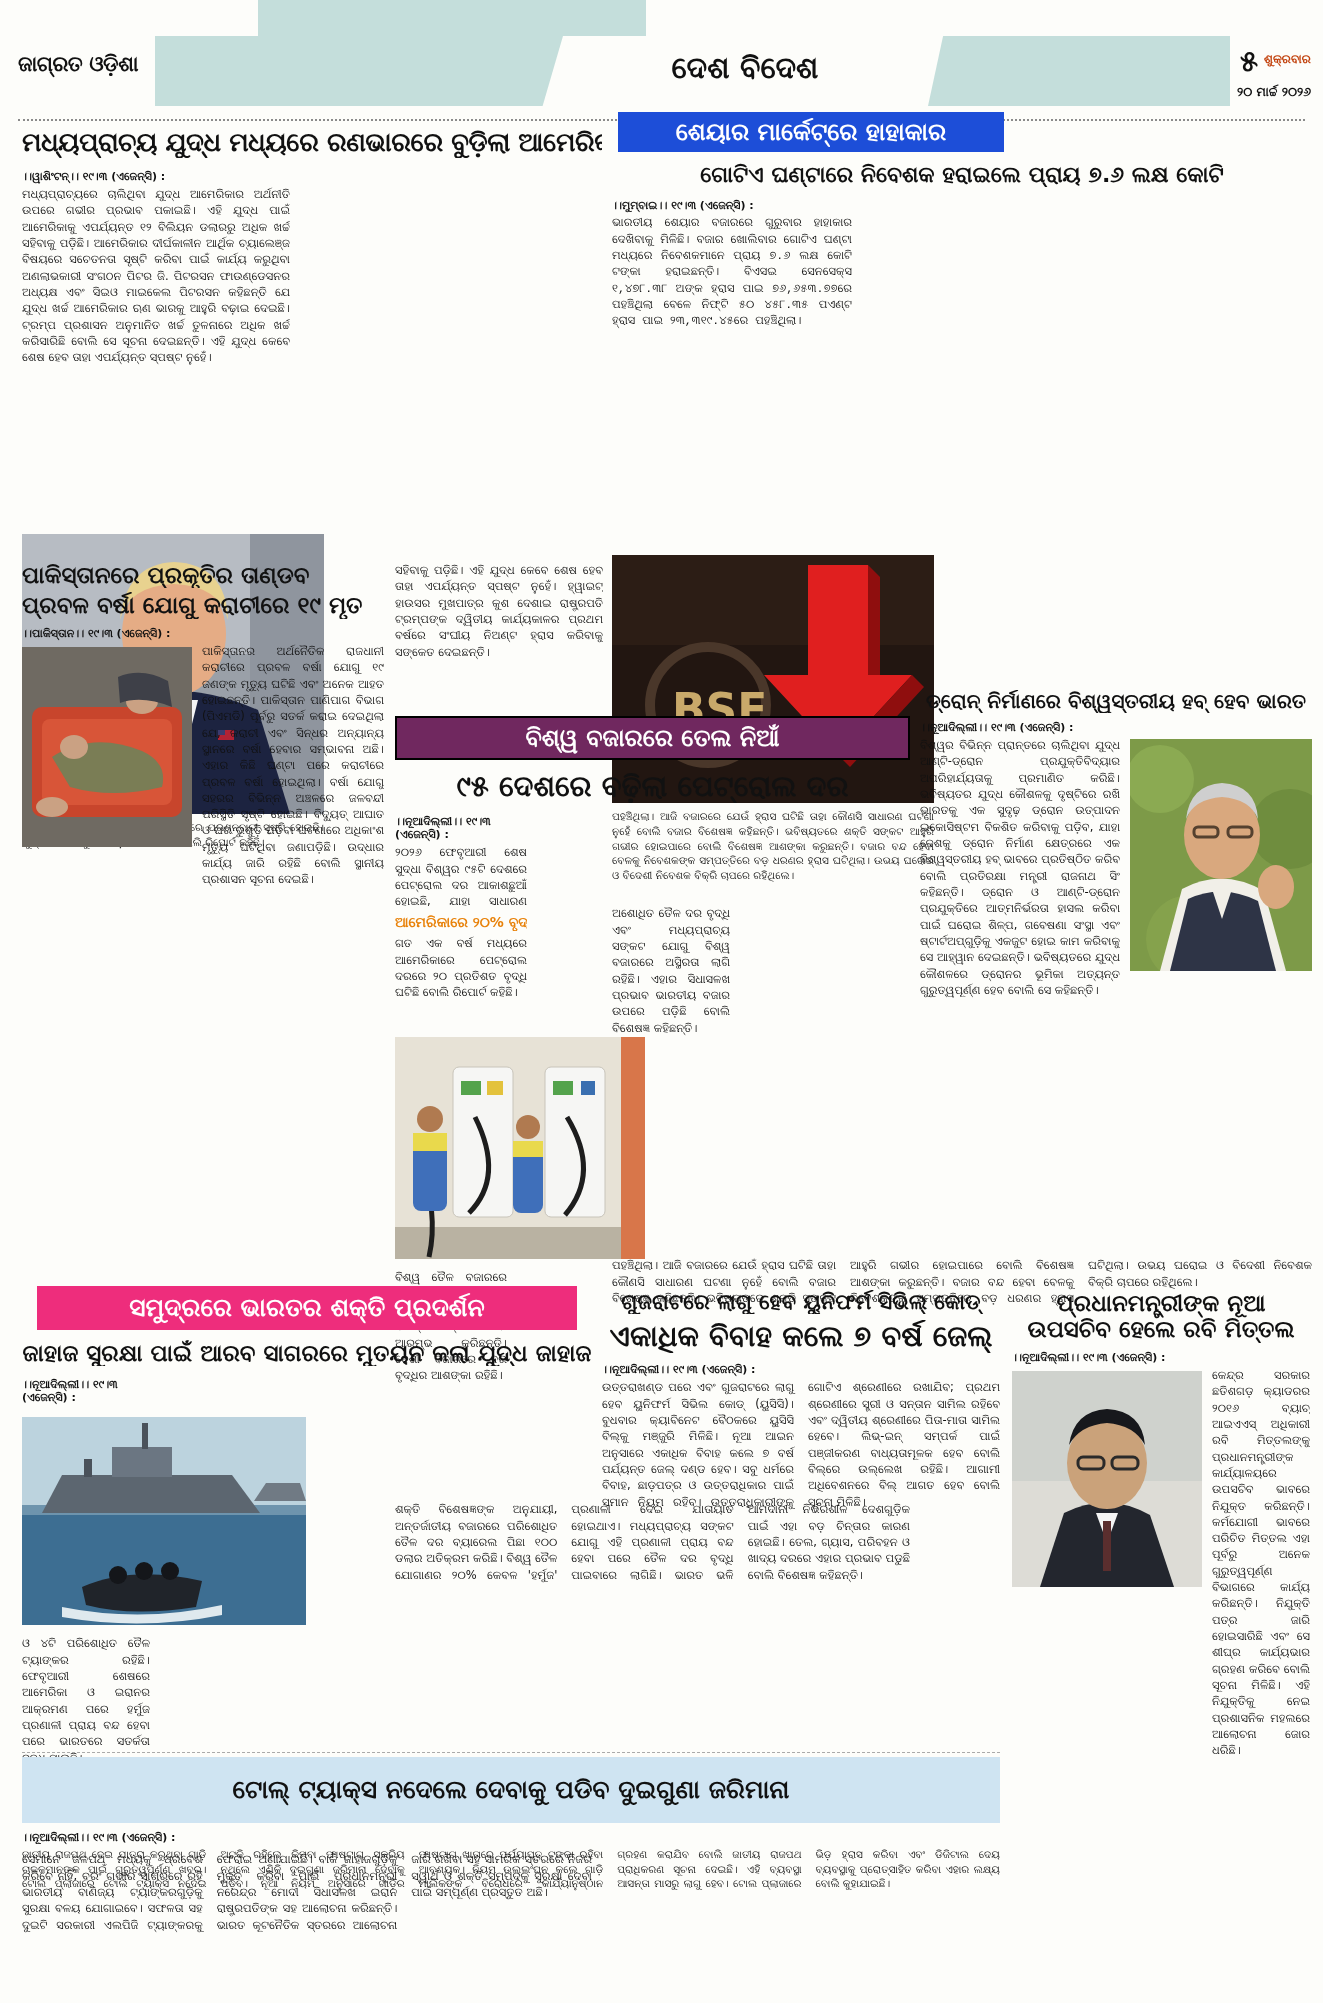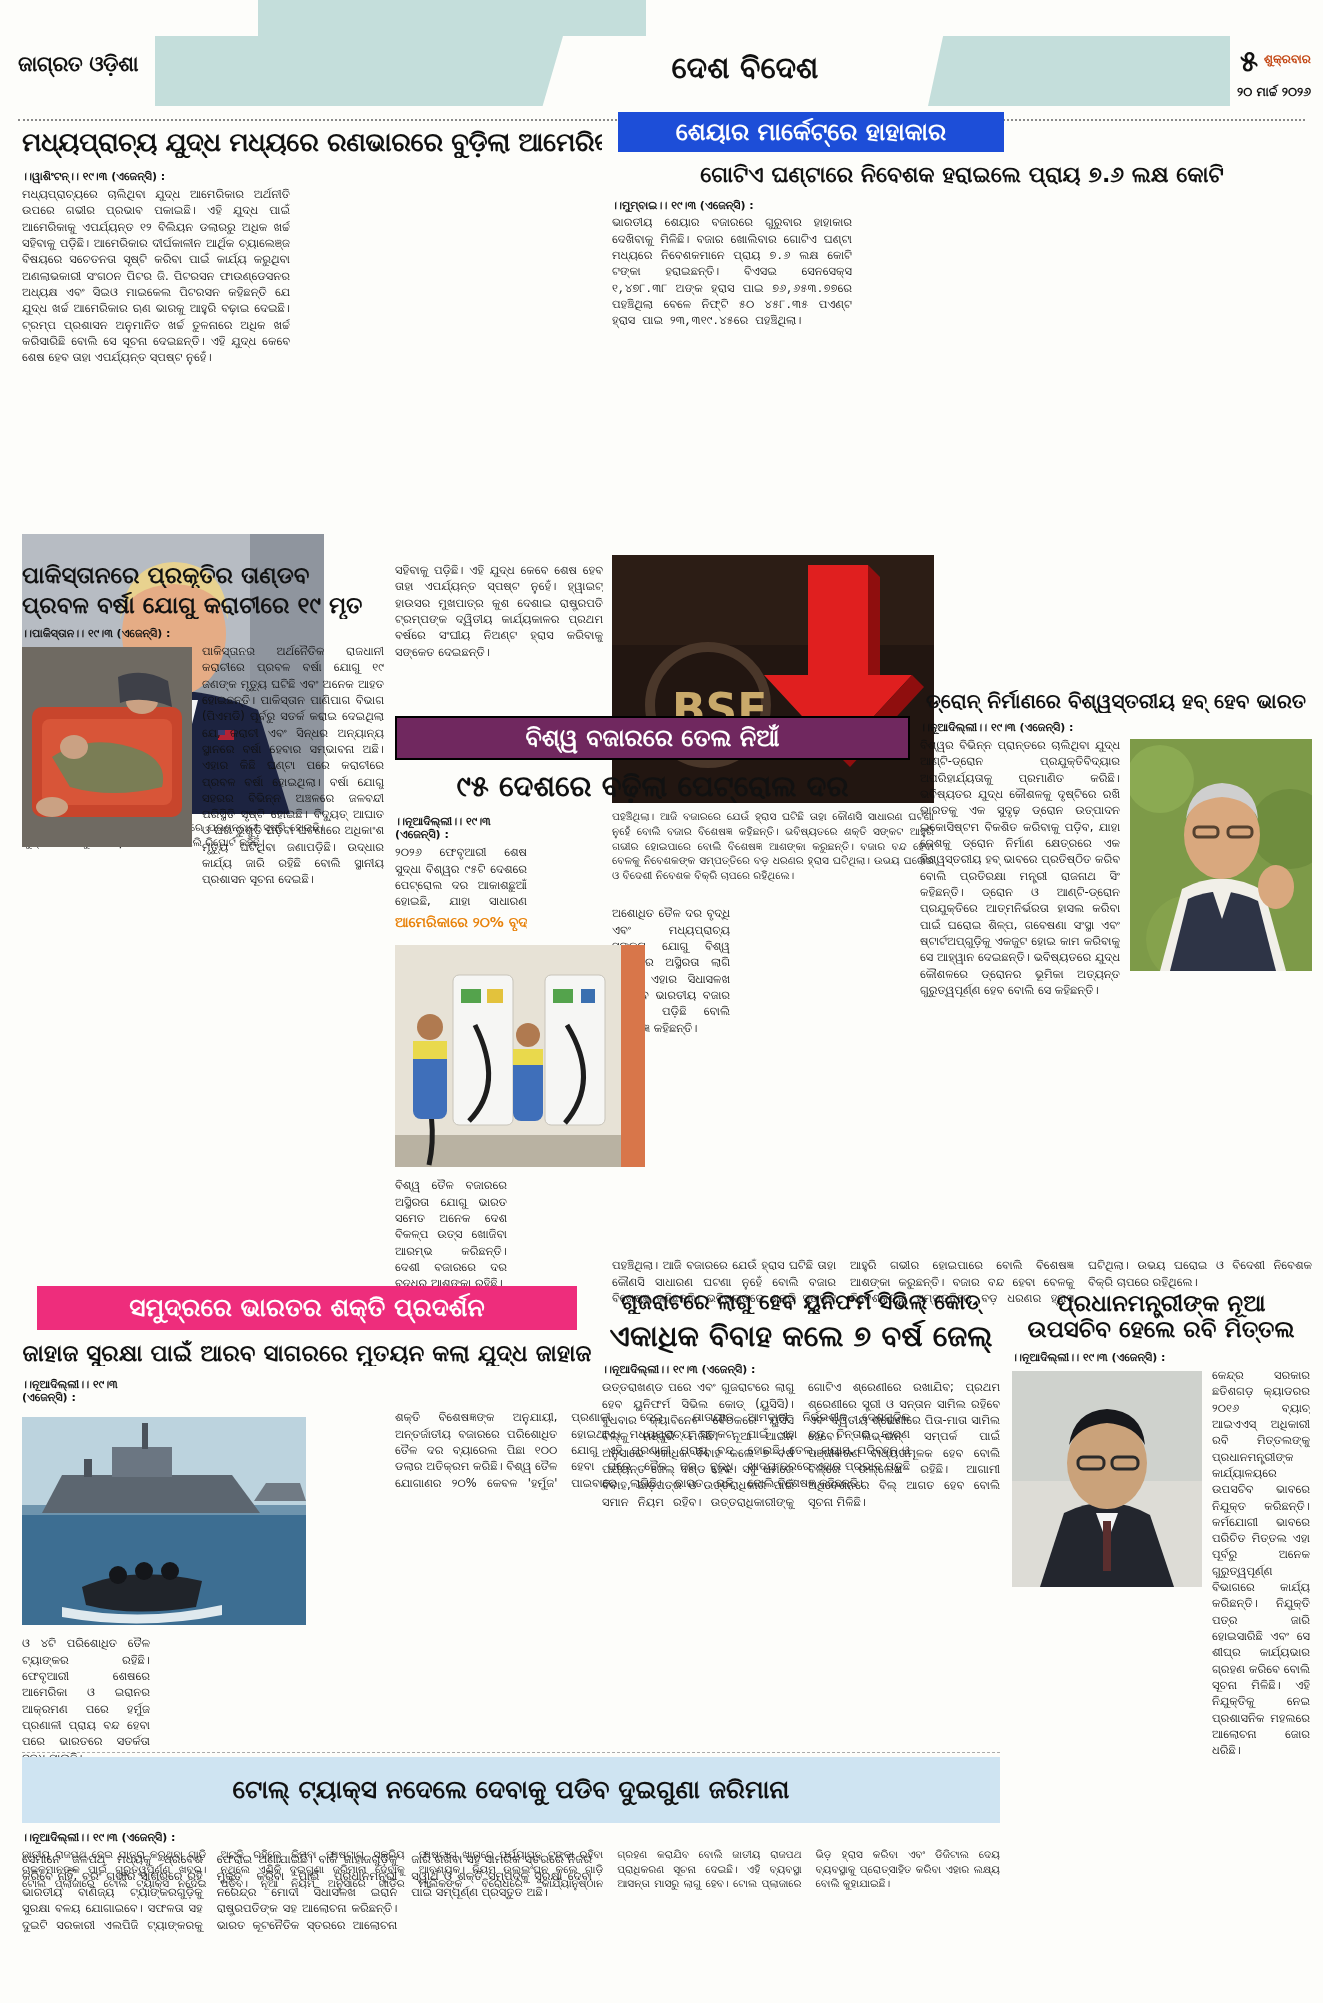--- a/index.html
+++ b/index.html
@@ -127,20 +127,21 @@
   </div>
 
   <div class="abs" style="left:395px;top:716px;width:515px;height:565px;">
     <div class="banner banner-purple" style="height:40px;line-height:40px;font-size:24px;">ବିଶ୍ୱ ବଜାରରେ ତେଲ ନିଆଁ</div>
     <div class="headline hl-center nowrap" style="font-size:29px;margin-top:10px;">୯୫ ଦେଶରେ ବଢ଼ିଲା ପେଟ୍ରୋଲ ଦର</div>
     <div class="row" style="margin-top:10px;">
       <div style="width:132px;">
         <div class="byline">।।ନୂଆଦିଲ୍ଲୀ।। ୧୯।୩ (ଏଜେନ୍ସି) :</div>
         <div class="body-text" style="height:66px;">୨୦୨୬ ଫେବୃଆରୀ ଶେଷ ସୁଦ୍ଧା ବିଶ୍ୱର ୯୫ଟି ଦେଶରେ ପେଟ୍ରୋଲ ଦର ଆକାଶଛୁଆଁ ହୋଇଛି, ଯାହା ସାଧାରଣ ଜନତାଙ୍କ ଜୀବନଶୈଳୀକୁ ପ୍ରଭାବିତ କରିଛି।</div>
         <div class="highlight">ଆମେରିକାରେ ୨୦% ବୃଦ୍ଧି</div>
+        <div class="body-text" style="height:92px;">ଗତ ଏକ ବର୍ଷ ମଧ୍ୟରେ ଆମେରିକାରେ ପେଟ୍ରୋଲ ଦରରେ ୨୦ ପ୍ରତିଶତ ବୃଦ୍ଧି ଘଟିଛି ବୋଲି ରିପୋର୍ଟ କହିଛି।</div>
       </div>
       <div class="photo" style="width:250px;height:222px;">
         <svg viewBox="0 0 250 222" preserveAspectRatio="none">
           <rect width="250" height="222" fill="#e7e2d6"></rect>
           <rect x="0" y="190" width="250" height="32" fill="#b9b2a2"></rect>
           <rect x="226" y="0" width="24" height="222" fill="#d8764a"></rect>
           <rect x="58" y="30" width="60" height="150" rx="6" fill="#f6f6f4" stroke="#c8c4ba"></rect>
           <rect x="150" y="30" width="60" height="150" rx="6" fill="#f6f6f4" stroke="#c8c4ba"></rect>
           <rect x="66" y="44" width="20" height="14" fill="#54a34c"></rect>
           <rect x="92" y="44" width="16" height="14" fill="#e3c23c"></rect>

